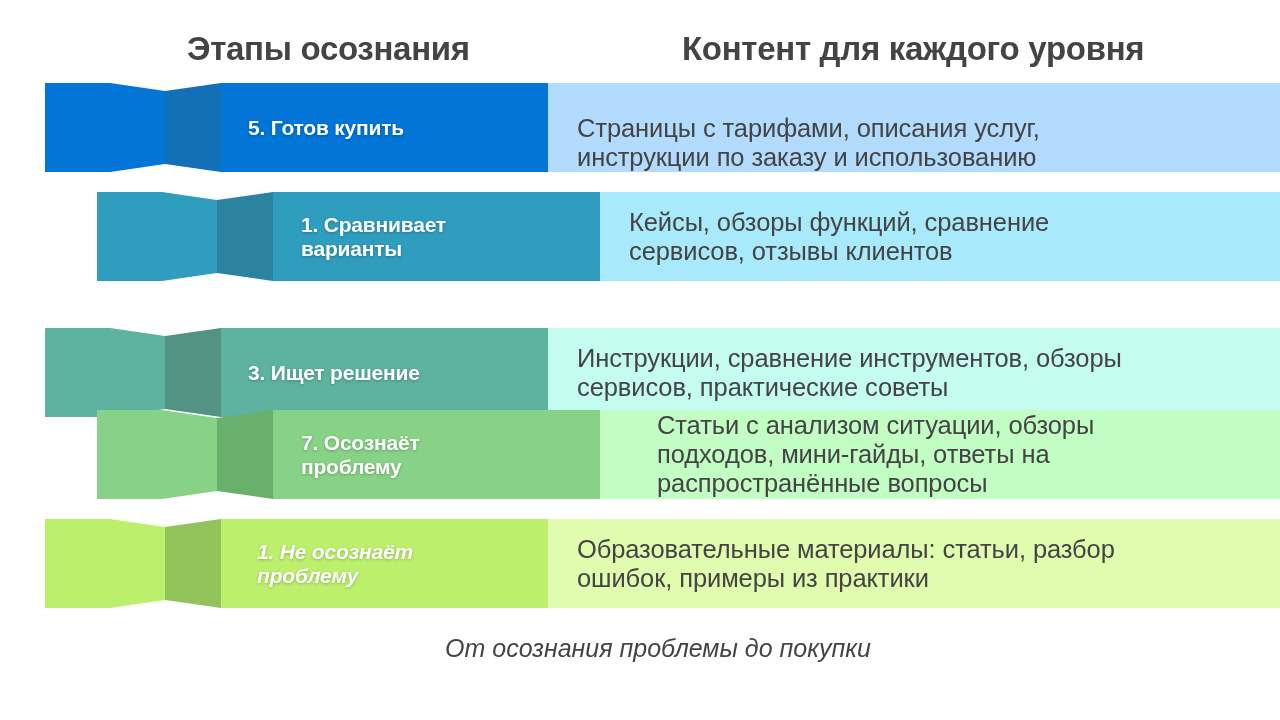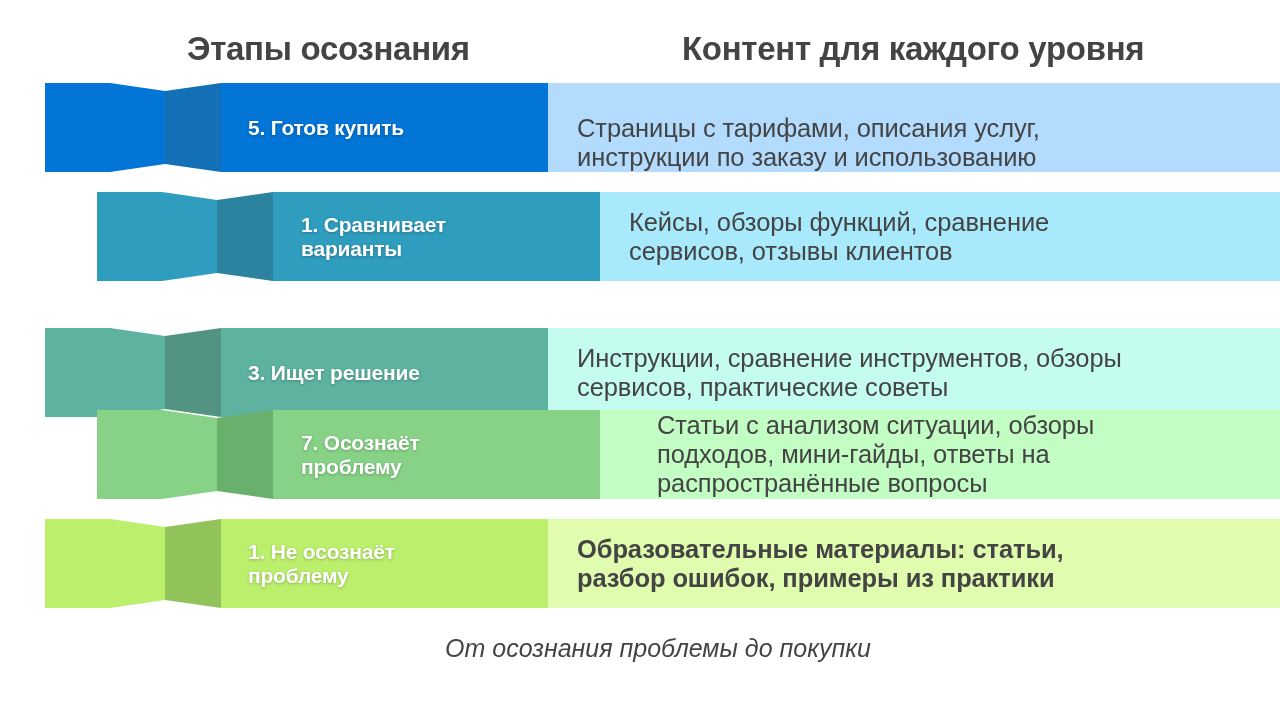--- a/index.html
+++ b/index.html
@@ -93,21 +93,21 @@
   </div>
 </div>
 
 <div class="row" style="left:45px; top:519px; width:1235px;">
   <svg class="shape" width="1235" height="89">
     <polygon class="p-light" points="503,0 1235,0 1235,89 503,89" fill="#E0FCAE"></polygon>
     <polygon class="p-main" points="0,0 65,0 120,8 120,81 65,89 0,89" fill="#BCEF6C"></polygon>
     <polygon class="p-fold" points="120,8 176,0 176,89 120,81" fill="#92C35A"></polygon>
     <polygon class="p-main2" points="176,0 503,0 503,89 176,89" fill="#BCEF6C"></polygon>
   </svg>
-  <div class="label" style="left:203px; width:200px;">
+  <div class="label" style="left:212px; width:200px;font-style:italic;">
     <span>1. Не осознаёт проблему</span>
   </div>
   <div class="content" style="left:532px; width:680px;">
-    <span style="width:545px;font-weight:bold;">Образовательные материалы: статьи, разбор ошибок, примеры из практики</span>
+    <span style="width:545px;">Образовательные материалы: статьи, разбор ошибок, примеры из практики</span>
   </div>
 </div>
 
 <div id="caption">От осознания проблемы до покупки</div>
 
 </body></html>

